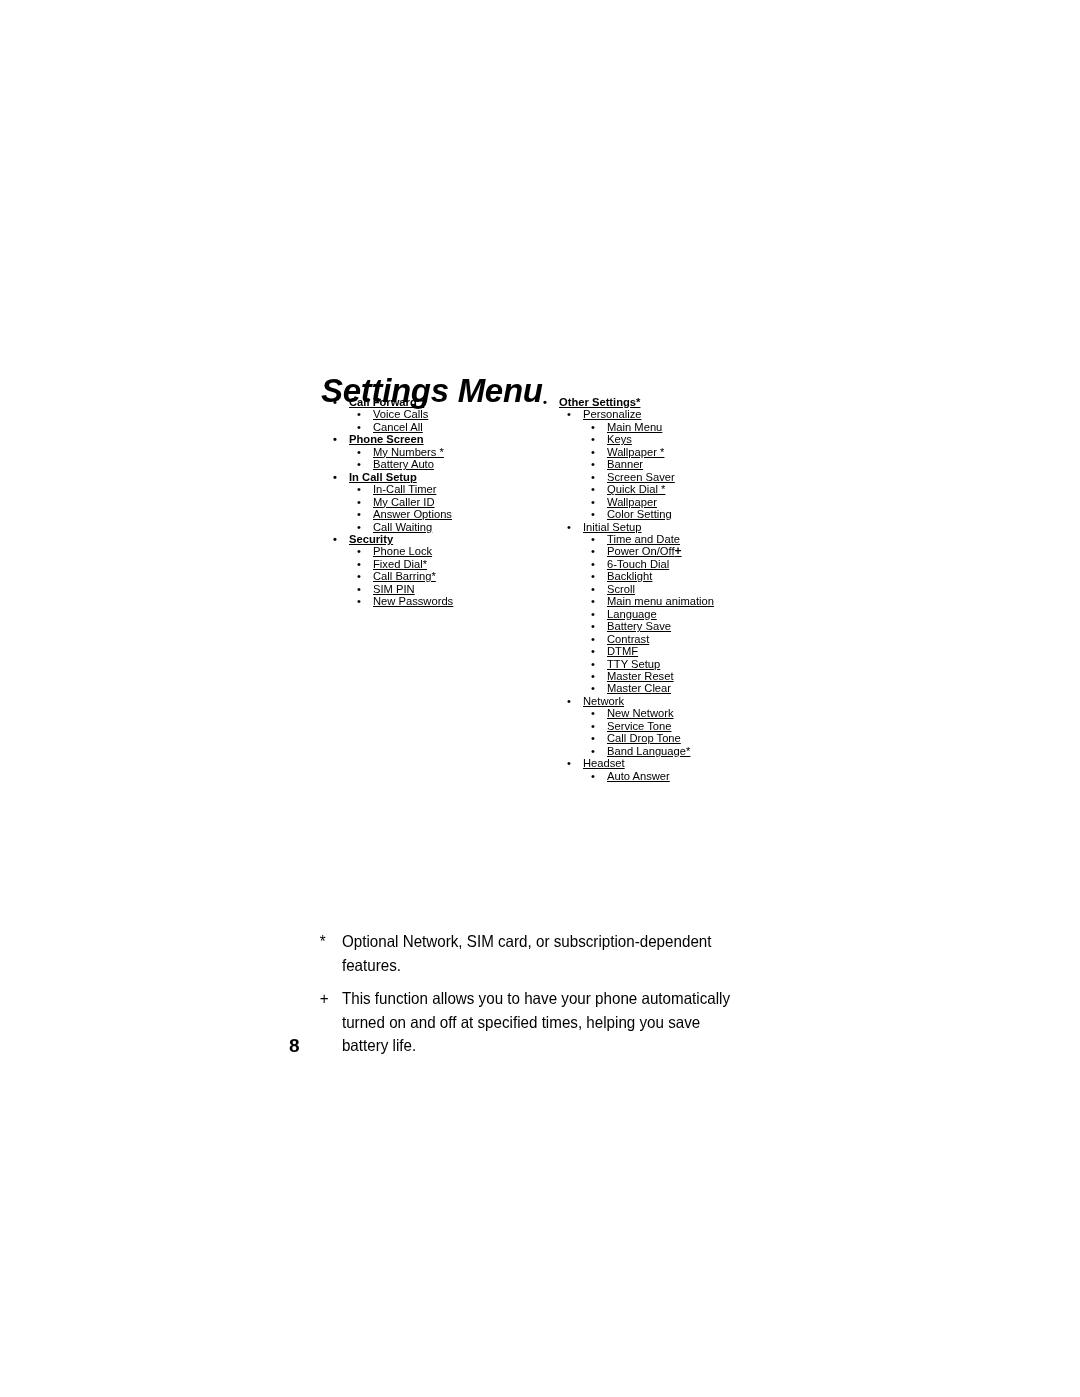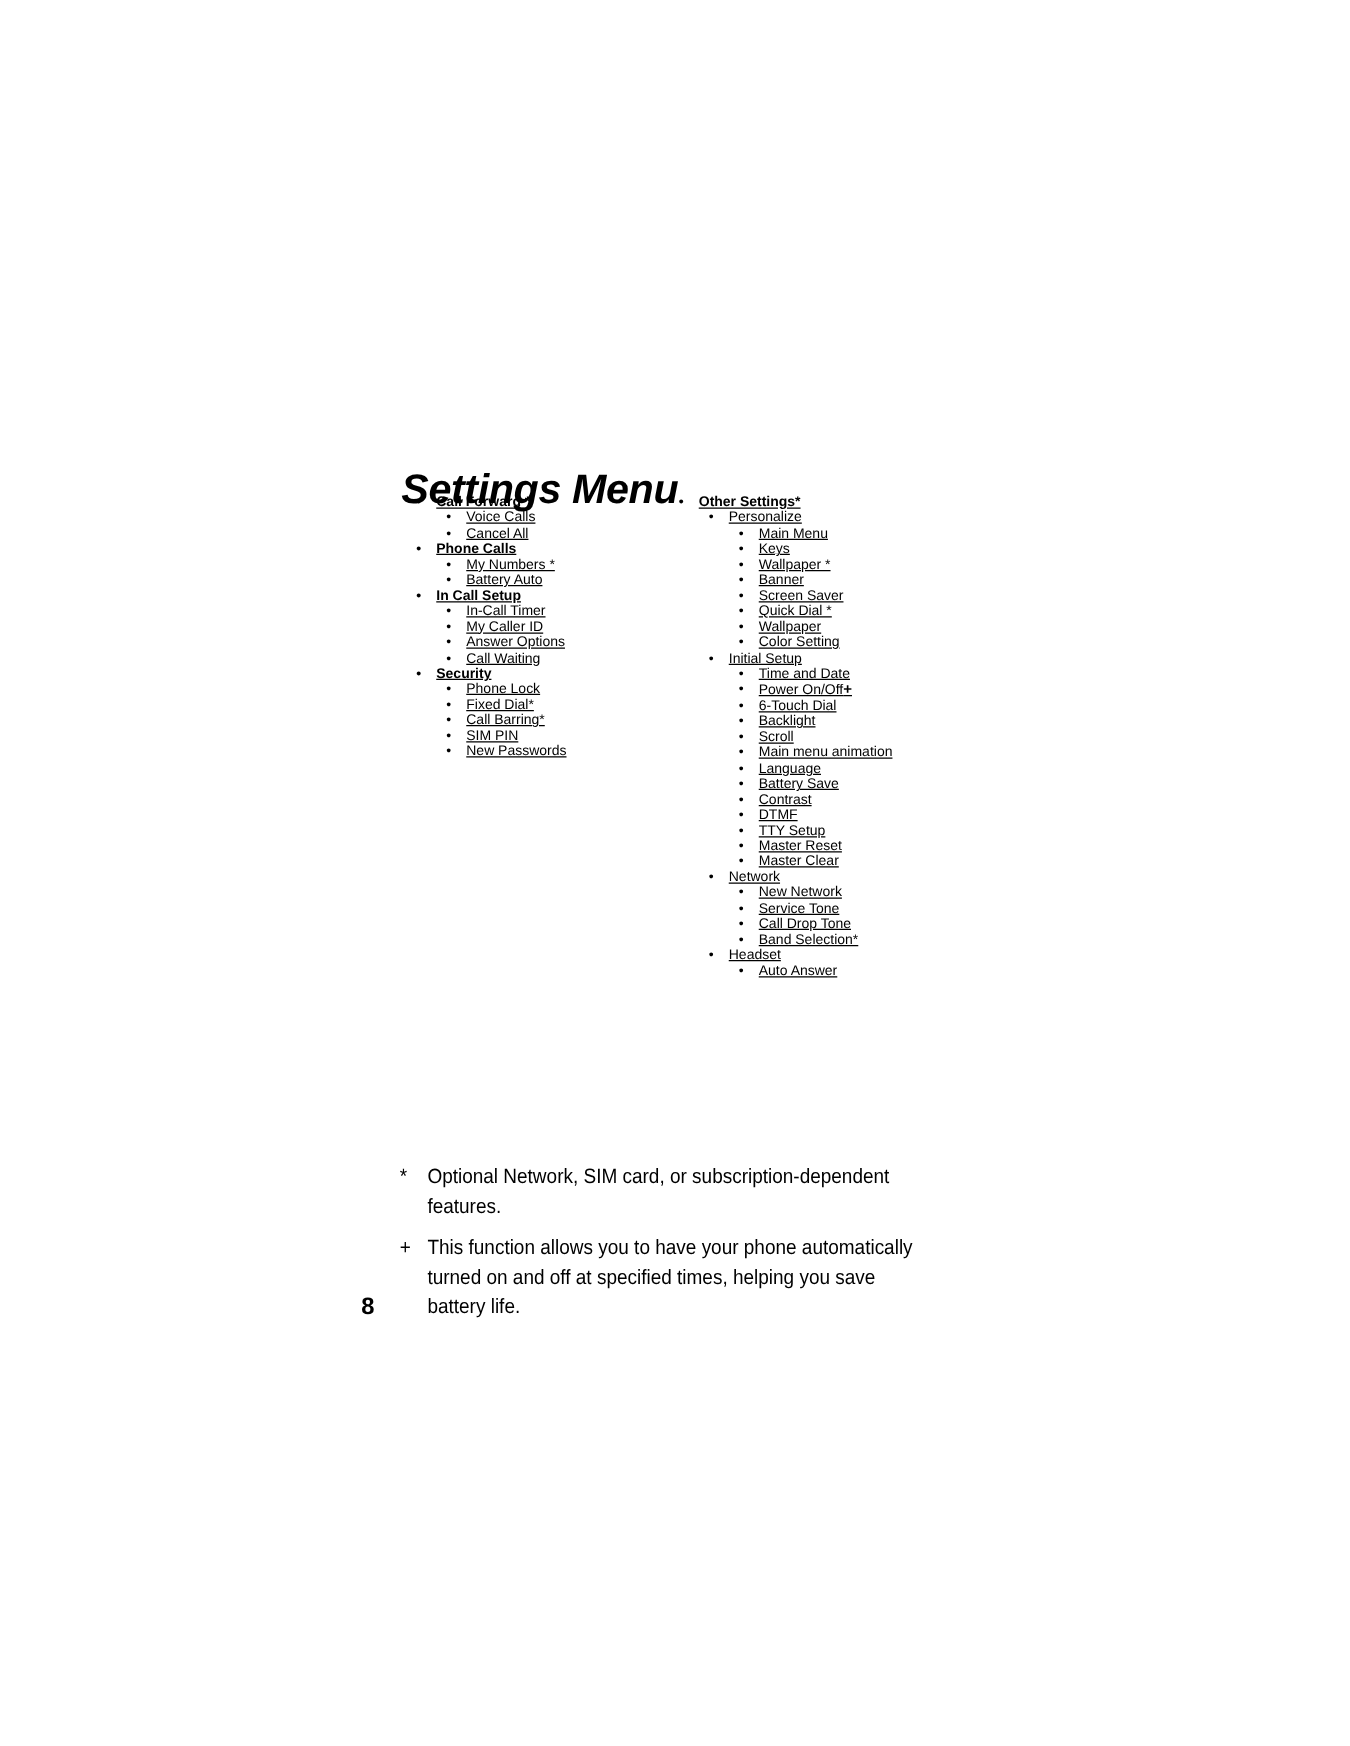--- a/index.html
+++ b/index.html
@@ -121,21 +121,21 @@
 
 <div class="page">
 
   <h1 id="page-title">Settings Menu</h1>
 
   <div class="menu-columns">
     <div class="menu-col" id="menu-col-left">
         <div class="menu-item lvl1"><span class="bullet">•</span><span class="label">Call Forward *</span></div>
         <div class="menu-item lvl2"><span class="bullet">•</span><span class="label">Voice Calls</span></div>
         <div class="menu-item lvl2"><span class="bullet">•</span><span class="label">Cancel All</span></div>
-        <div class="menu-item lvl1"><span class="bullet">•</span><span class="label">Phone Calls</span></div>
+        <div class="menu-item lvl1"><span class="bullet">•</span><span class="label">Phone Screen</span></div>
         <div class="menu-item lvl2"><span class="bullet">•</span><span class="label">My Numbers *</span></div>
         <div class="menu-item lvl2"><span class="bullet">•</span><span class="label">Battery Auto</span></div>
         <div class="menu-item lvl1"><span class="bullet">•</span><span class="label">In Call Setup</span></div>
         <div class="menu-item lvl2"><span class="bullet">•</span><span class="label">In-Call Timer</span></div>
         <div class="menu-item lvl2"><span class="bullet">•</span><span class="label">My Caller ID</span></div>
         <div class="menu-item lvl2"><span class="bullet">•</span><span class="label">Answer Options</span></div>
         <div class="menu-item lvl2"><span class="bullet">•</span><span class="label">Call Waiting</span></div>
         <div class="menu-item lvl1"><span class="bullet">•</span><span class="label">Security</span></div>
         <div class="menu-item lvl2"><span class="bullet">•</span><span class="label">Phone Lock</span></div>
         <div class="menu-item lvl2"><span class="bullet">•</span><span class="label">Fixed Dial*</span></div>
@@ -165,21 +165,21 @@
         <div class="menu-item lvl3"><span class="bullet">•</span><span class="label">Battery Save</span></div>
         <div class="menu-item lvl3"><span class="bullet">•</span><span class="label">Contrast</span></div>
         <div class="menu-item lvl3"><span class="bullet">•</span><span class="label">DTMF</span></div>
         <div class="menu-item lvl3"><span class="bullet">•</span><span class="label">TTY Setup</span></div>
         <div class="menu-item lvl3"><span class="bullet">•</span><span class="label">Master Reset</span></div>
         <div class="menu-item lvl3"><span class="bullet">•</span><span class="label">Master Clear</span></div>
         <div class="menu-item lvl2"><span class="bullet">•</span><span class="label">Network</span></div>
         <div class="menu-item lvl3"><span class="bullet">•</span><span class="label">New Network</span></div>
         <div class="menu-item lvl3"><span class="bullet">•</span><span class="label">Service Tone</span></div>
         <div class="menu-item lvl3"><span class="bullet">•</span><span class="label">Call Drop Tone</span></div>
-        <div class="menu-item lvl3"><span class="bullet">•</span><span class="label">Band Selection*</span></div>
+        <div class="menu-item lvl3"><span class="bullet">•</span><span class="label">Band Language*</span></div>
         <div class="menu-item lvl2"><span class="bullet">•</span><span class="label">Headset</span></div>
         <div class="menu-item lvl3"><span class="bullet">•</span><span class="label">Auto Answer</span></div>
       </div>
   </div>
 
   <div class="footnotes">
       <div class="footnote"><span class="fn-marker">*</span><span>Optional Network, SIM card, or subscription-dependent features.</span></div>
       <div class="footnote"><span class="fn-marker">+</span><span>This function allows you to have your phone automatically turned on and off at specified times, helping you save battery life.</span></div>
     </div>
 

